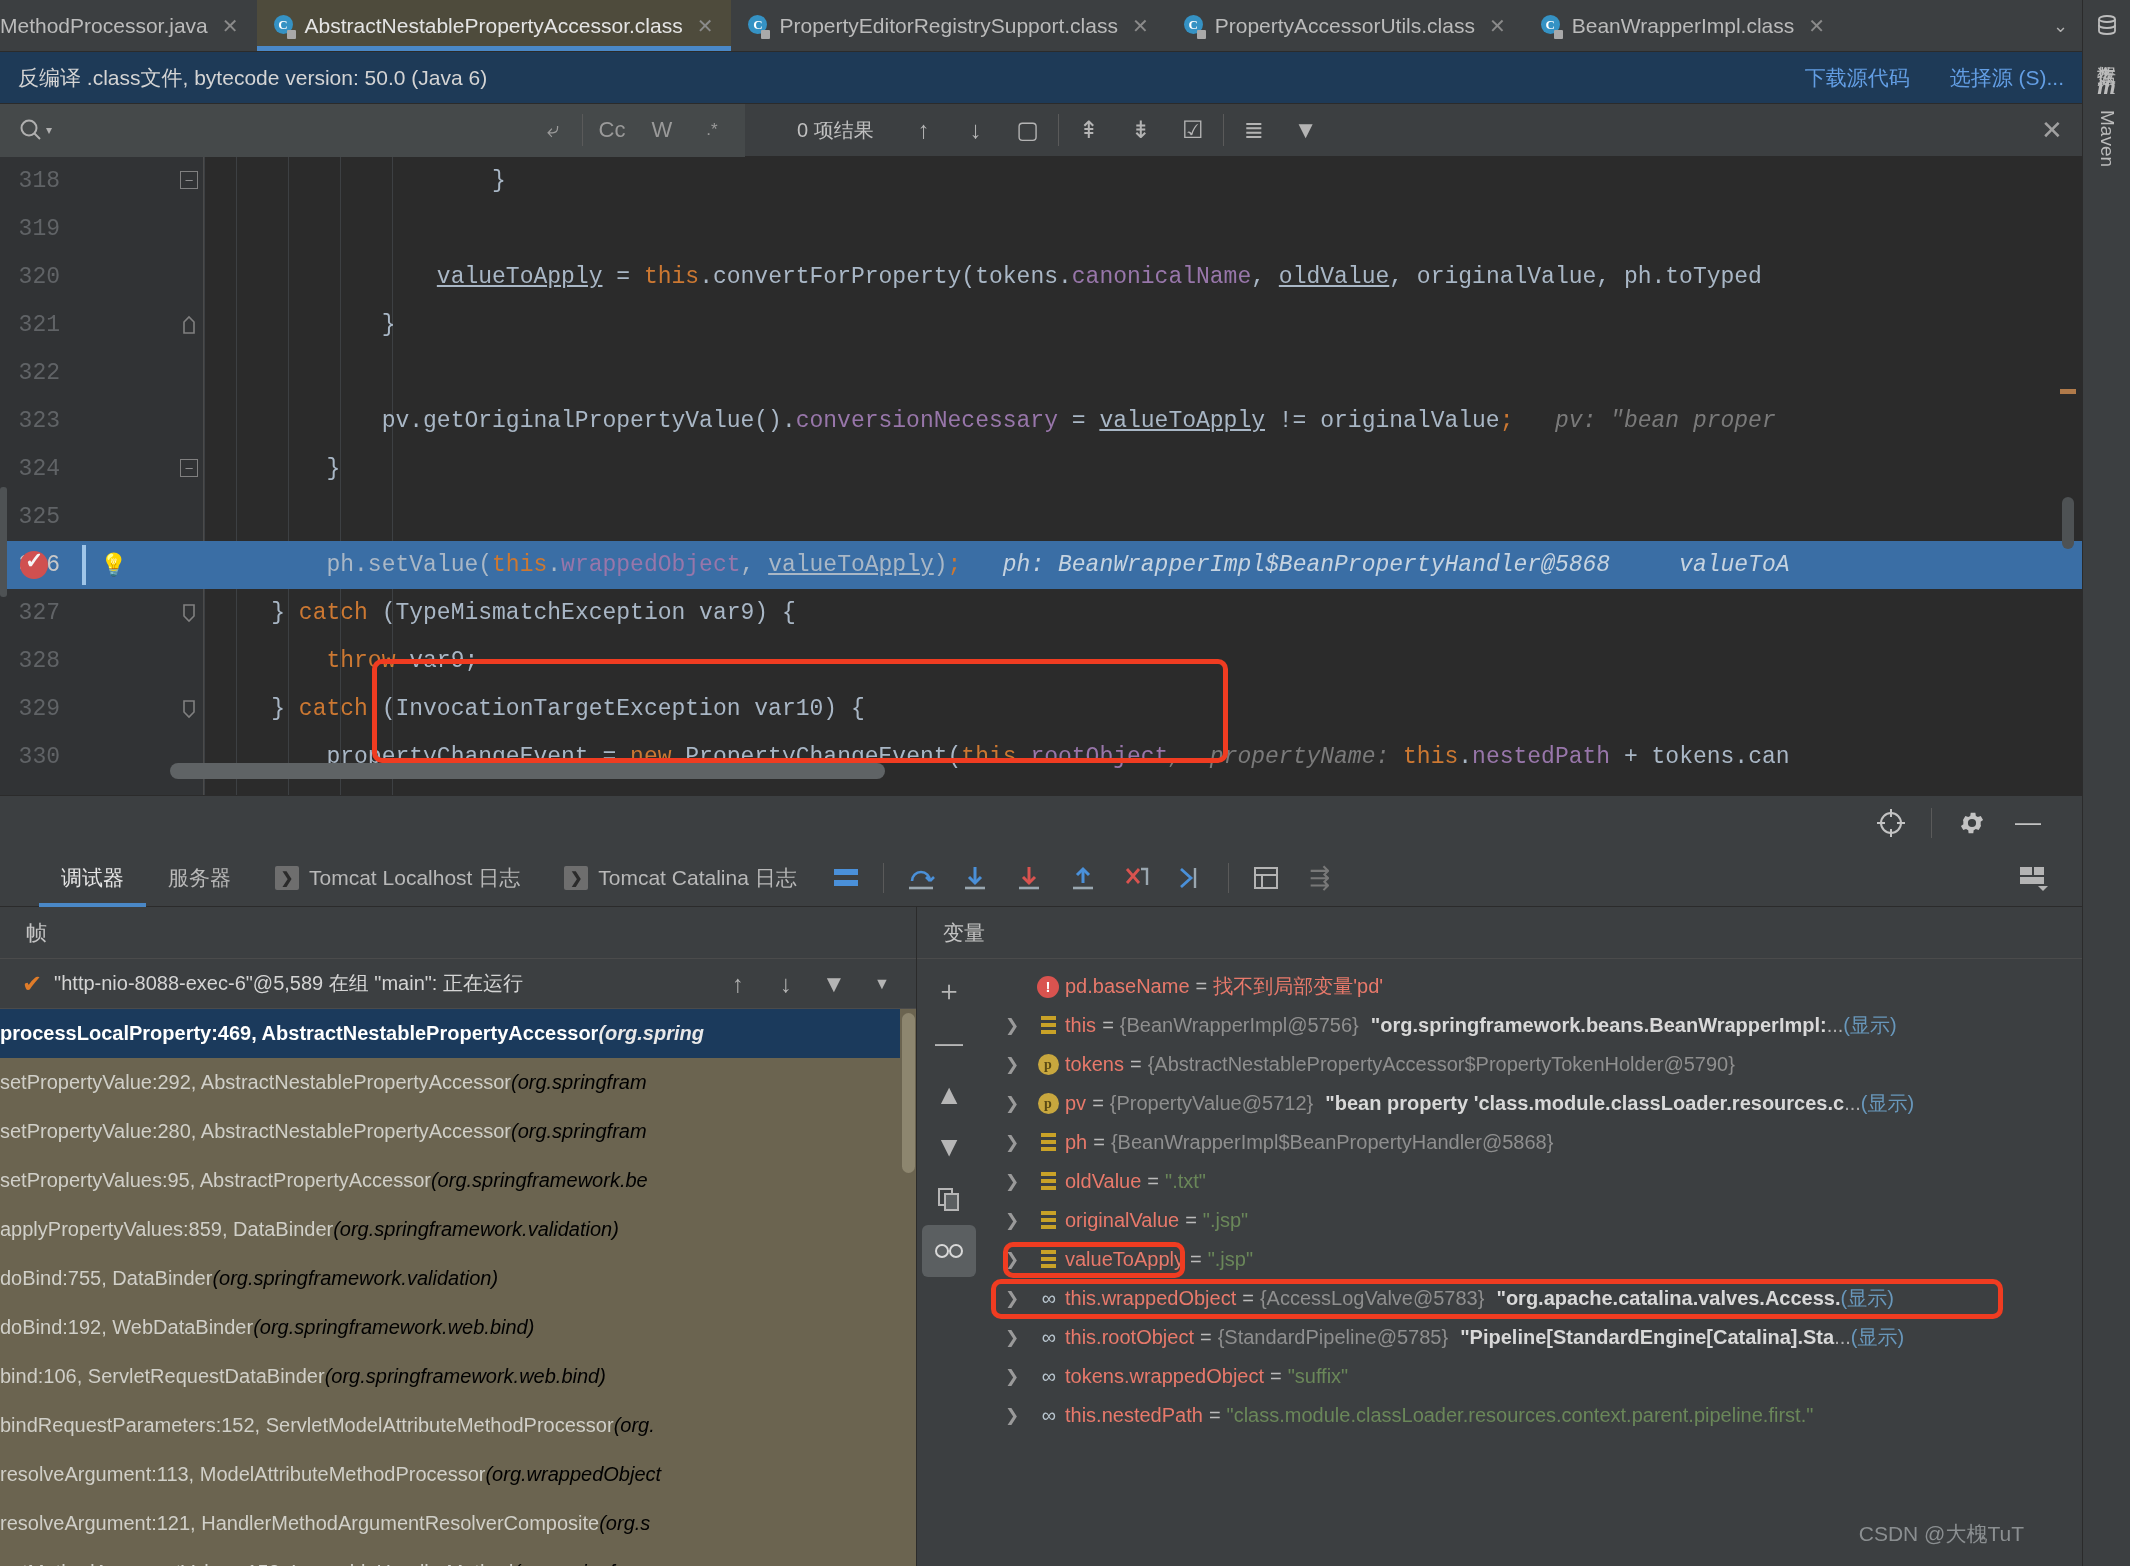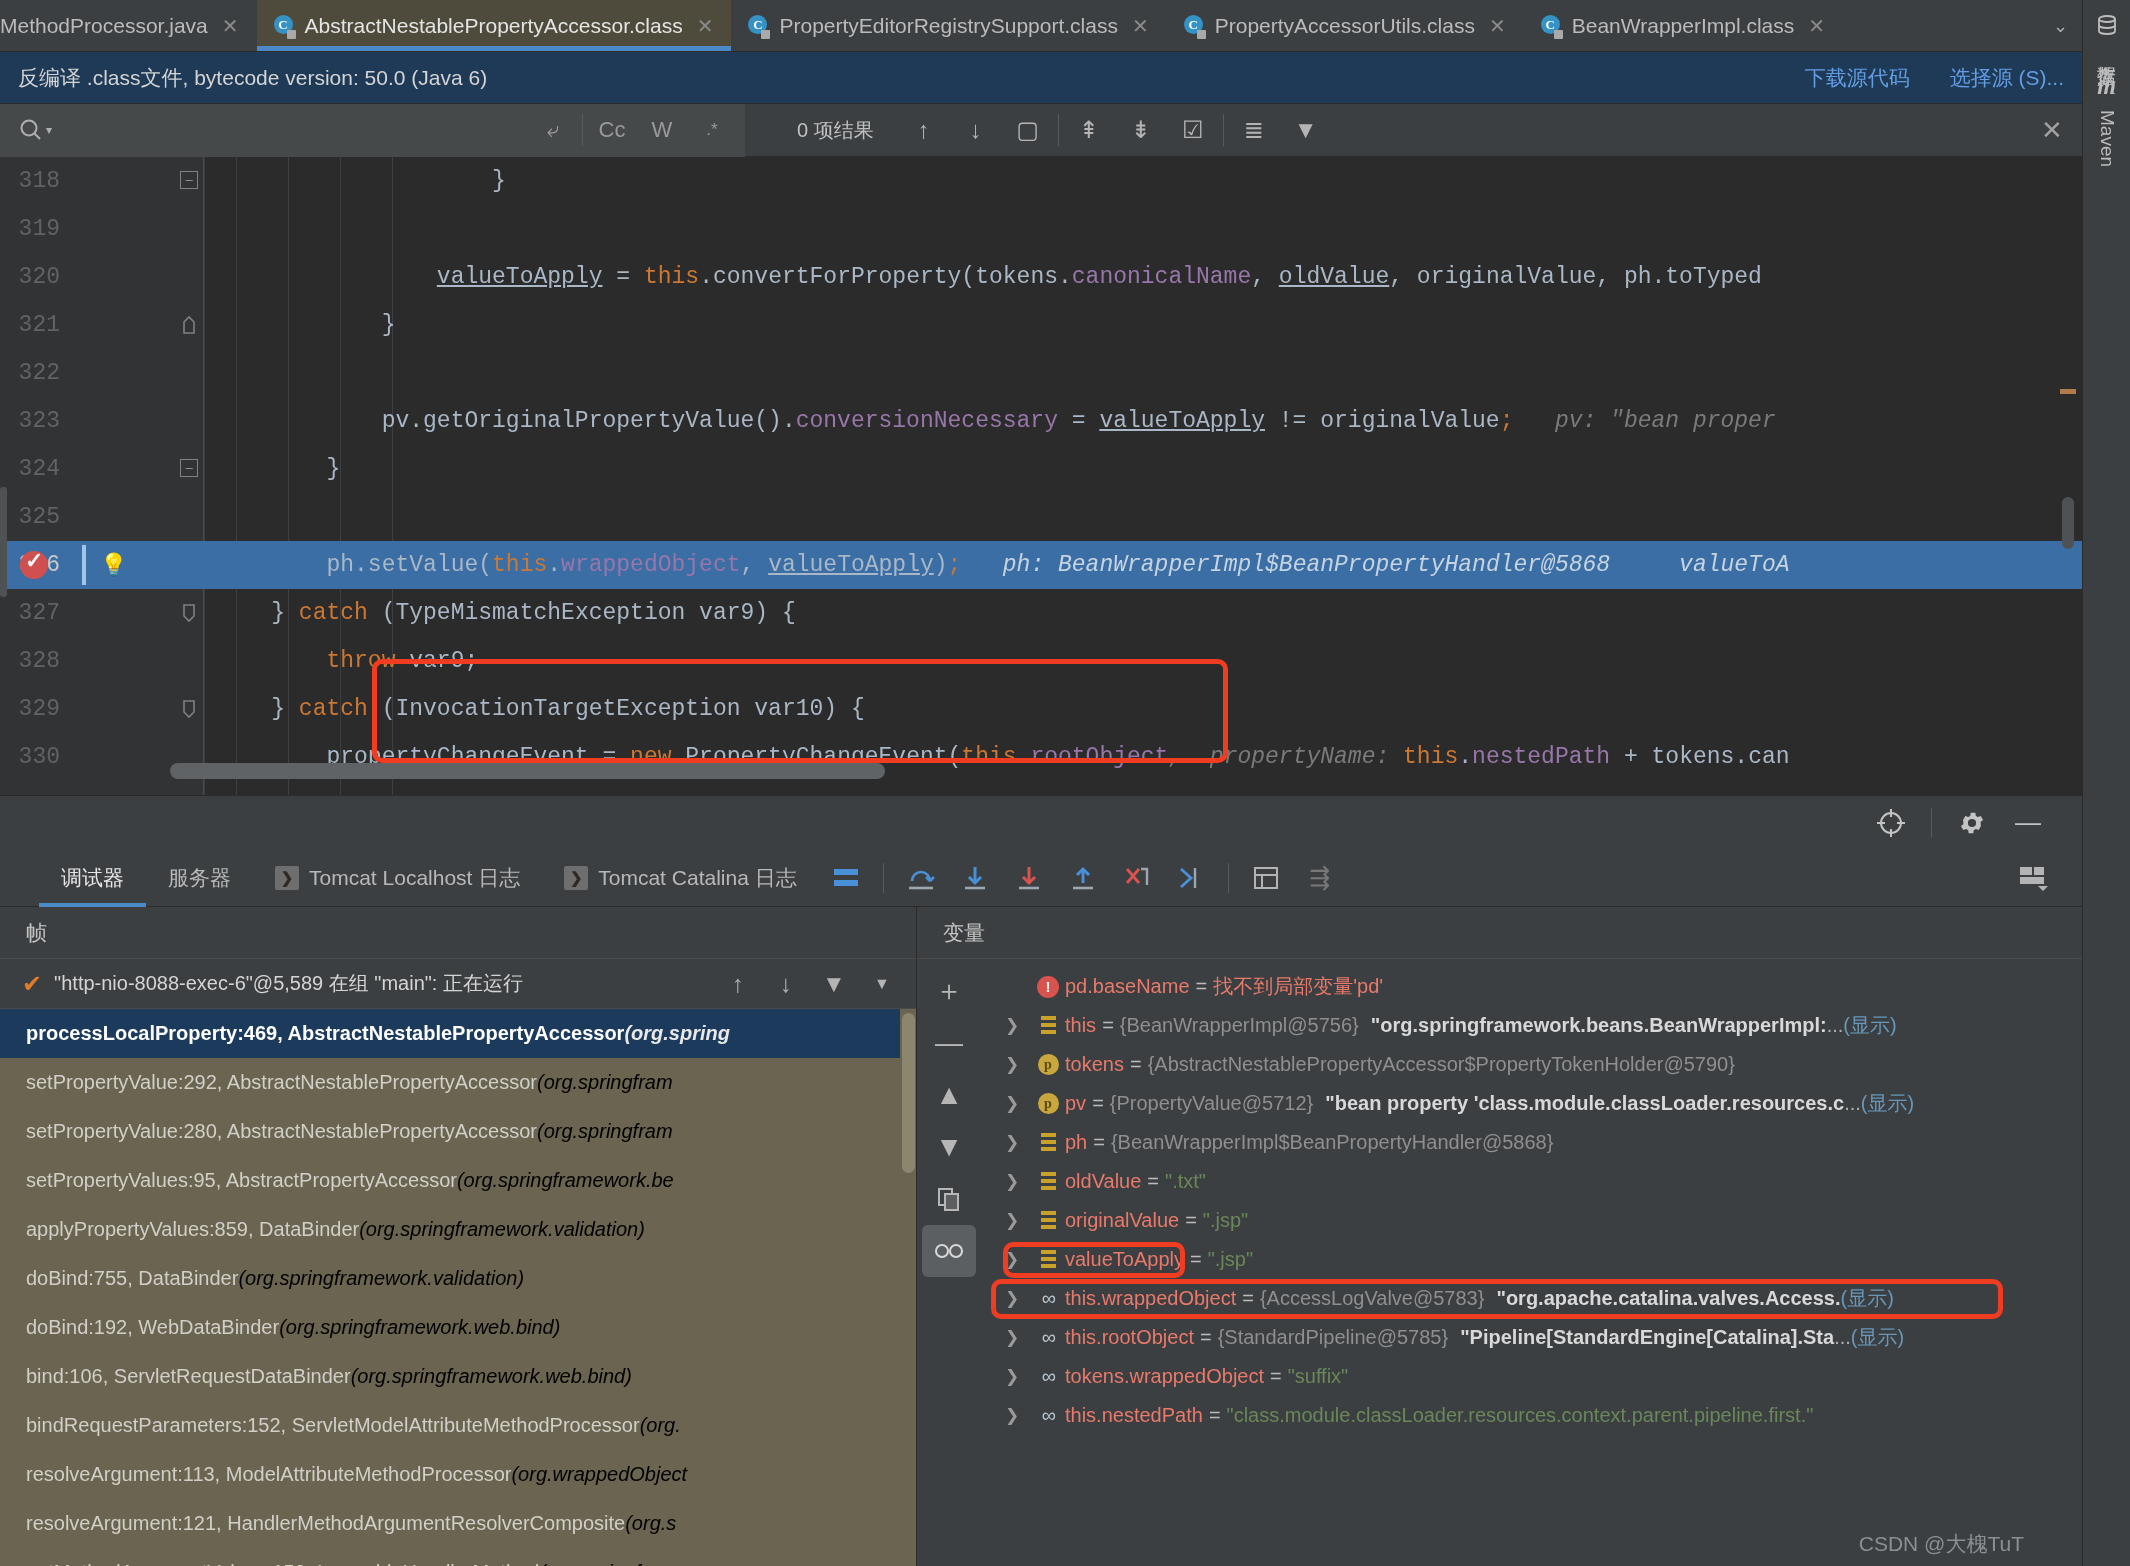--- a/index.html
+++ b/index.html
@@ -191,21 +191,21 @@
     color: #d4d4d4; font-size: 20px; flex: none; background: #3c3f41;
     border-bottom: 1px solid #4b4b4b; white-space: nowrap;
   }
   .thread-row .chk { color: #e07c29; font-size: 24px; margin-right: 12px; }
   .thread-row .ctrls { margin-left: auto; display: flex; align-items: center; padding-right: 10px; }
   .tr-icon { width: 48px; text-align: center; color: #b4b4b4; font-size: 24px; cursor: pointer; }
 
   .frames-body { flex: 1; display: flex; min-height: 0; }
   .frames-list { flex: 1; background: #6b6450; overflow: hidden; position: relative; }
   .frame-item {
-    height: 49px; display: flex; align-items: center; padding-left: 26px;
+    height: 49px; display: flex; align-items: center; 
     color: #d0cfc8; font-size: 20px; white-space: nowrap; cursor: pointer;
   }
   .frame-item.sel { background: #1b3a5c; color: #ffffff; font-weight: bold; }
   .frame-item .pkg { font-style: italic; color: #000000; }
   .frame-item.sel .pkg { color: #e8e8e8; font-style: italic; font-weight: bold; }
   .frames-scrollbar { width: 16px; background: #6b6450; position: relative; }
   .frames-scrollbar .thumb { position: absolute; left: 2px; top: 4px; width: 13px; height: 160px;
                              background: #8d866f; border-radius: 7px; cursor: pointer; }
 
   .vars-side {
@@ -253,21 +253,21 @@
     width: 48px; background: #3c3f41; border-left: 1px solid #2b2b2b;
     display: flex; flex-direction: column; align-items: center; padding-top: 14px; gap: 22px;
   }
   .rs-item {
     writing-mode: vertical-rl; color: #bcbcbc; font-size: 19px; white-space: nowrap; cursor: pointer;
     display: flex; align-items: center; gap: 10px;
   }
   .rs-glyph { writing-mode: horizontal-tb; font-size: 20px; color: #bcbcbc; }
 
   .watermark {
-    position: absolute; right: 58px; bottom: 8px; color: #8b8f91; font-size: 21px;
+    position: absolute; right: 58px; bottom: 18px; color: #8b8f91; font-size: 21px;
     pointer-events: none;
   }
   .leftnub {
     position: absolute; left: 0; top: 330px; width: 7px; height: 110px; background: #4e5254; border-radius: 3px;
   }
 </style>
 </head>
 <body>
 
 <div class="app">

